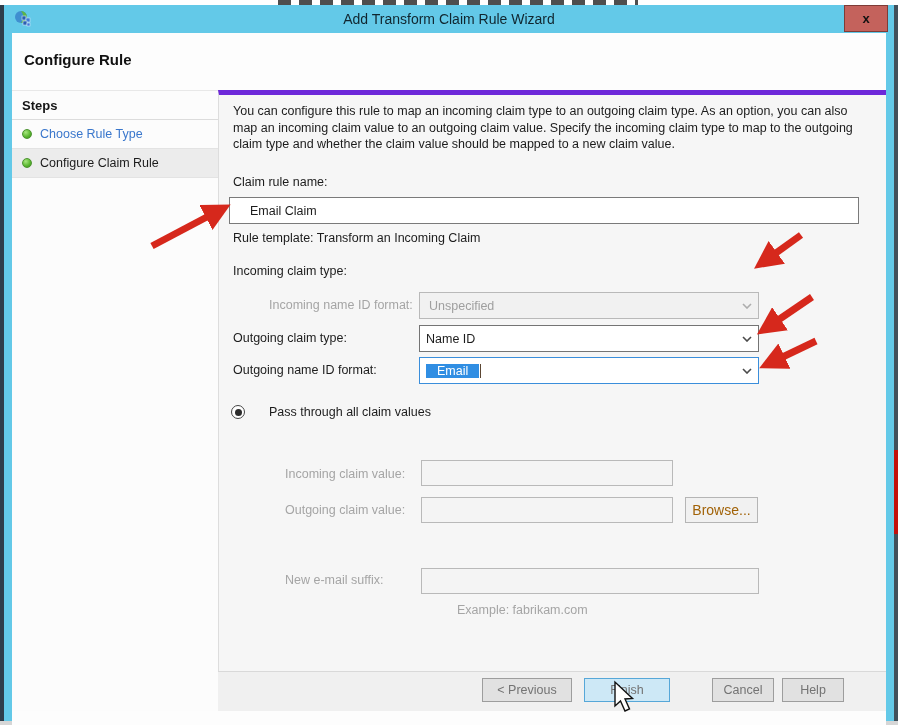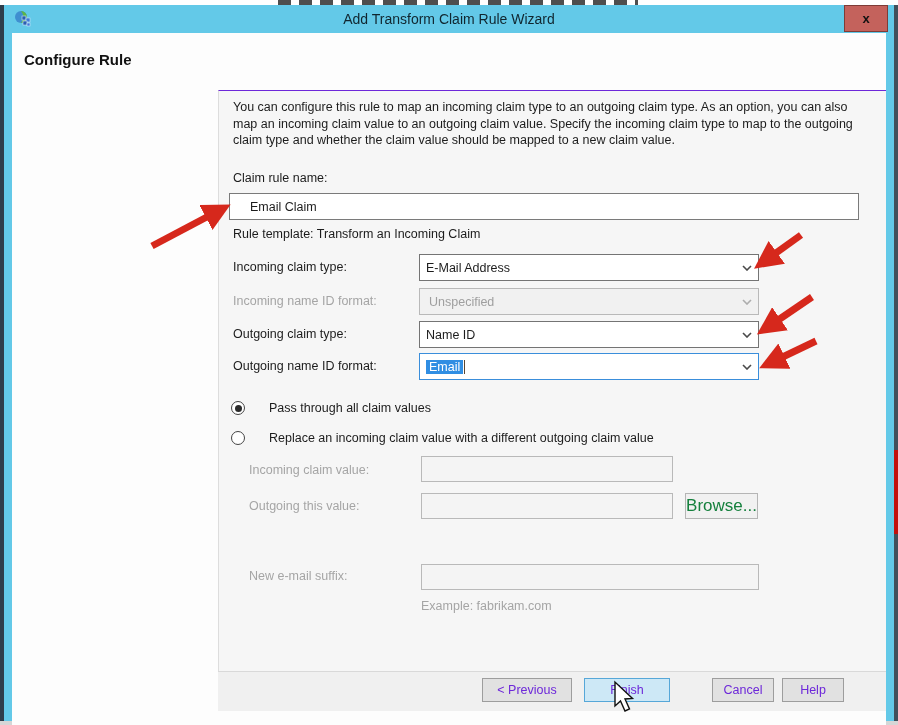--- a/index.html
+++ b/index.html
@@ -45,52 +45,52 @@
     border-bottom:1px solid #e3e3e3; font-size:12.5px; }
   .step-row.active { background:#ececec; }
   .step-bullet { width:10px; height:10px; border-radius:50%;
     background:radial-gradient(circle at 35% 30%, #a8e77f, #58b52e 60%, #3e8c20);
     border:1px solid #4d9431; flex:0 0 auto; }
   .step-link { color:#3a77cc; }
   .step-current { color:#1c1c1c; }
 
   
   .content { left:206px; top:57px; width:668px; height:581px; background:#f6f6f6;
-    border-top:1px solid #6d28d9; border-left:1px solid #dddddd; }
+    border-top:5px solid #6d28d9; border-left:1px solid #dddddd; }
   .txt { font-size:12.5px; color:#1c1c1c; }
-  .txt-gray { font-size:12.5px; color:#a5a5a5; }
+  .txt-gray { font-size:12.5px; color:#a5a5a5;margin-left:36px; }
   .desc { left:14px; top:8px; width:632px; line-height:1.33; }
 
   .name-input { left:10px; top:102px; width:630px; height:27px; background:#fff;
     border:1px solid #7a7a7a; font-family:"Liberation Sans",sans-serif;
     font-size:12.5px; color:#1c1c1c; padding:0 20px; }
 
   .combo { height:27px; width:340px; left:200px; background:#fff; border:1px solid #747474;
     display:flex; align-items:center; padding:0 6px; font-size:12.5px; color:#1c1c1c; }
   .combo .chev { margin-left:auto; display:flex; align-items:center; }
   .combo.disabled { background:#f1f1f1; border-color:#b9b9b9; color:#9f9f9f; }
   .combo.focused { border-color:#3a8edb; }
-  .sel-text { background:#308ee3; color:#fff; padding:0 3px; }
+  .sel-text { background:#308ee3; color:#fff; padding:0 11px; }
   .caret { display:inline-block; width:1px; height:14px; background:#5b4632; margin-left:1px; vertical-align:middle; }
 
   .radio-row { display:flex; align-items:center; gap:24px; left:12px; }
   .radio { width:14px; height:14px; border-radius:50%; border:1px solid #444; background:#fff;
     display:flex; align-items:center; justify-content:center; flex:0 0 auto; }
   .radio.checked::after { content:""; width:7px; height:7px; border-radius:50%; background:#2b2b2b; }
 
   .sub-input { height:26px; background:#f4f4f4; border:1px solid #b9b9b9; left:202px; width:252px;
     font-family:"Liberation Sans",sans-serif; font-size:12.5px; color:#7c7c7c; padding:0 6px; }
   .suffix-input { width:338px; }
   .browse-btn { left:466px; width:73px; height:26px; background:#f1f1f1; border:1px solid #b5b5b5;
-    color:#15803d; font-size:17px; text-align:center; line-height:24px; }
+    color:#a16207; font-size:14px; text-align:center; line-height:24px; }
 
   
   .footer { left:206px; top:638px; width:668px; height:40px; background:#f0f0f0;
     border-top:1px solid #d9d9d9; }
-  .btn { top:6px; height:24px; background:#e1e1e1; border:1px solid #9d9d9d; color:#6d28d9;
+  .btn { top:6px; height:24px; background:#e1e1e1; border:1px solid #9d9d9d; color:#737373;
     font-size:12.5px; text-align:center; line-height:22px; cursor:default; }
   .btn-previous { left:264px; width:90px; }
   .btn-finish  { left:366px; width:86px; background:#cde8f6; border-color:#56a7d8; }
   .btn-cancel  { left:466px; width:62px;margin-left:28px; }
   .btn-help    { left:564px; width:62px; }
 
   
   .overlay { left:0; top:0; width:898px; height:725px; pointer-events:none; }
 </style>
 </head>
@@ -123,39 +123,42 @@
       <span>x</span>
     </div>
   </div>
 
   <div class="abs dialog-body">
 
     <div class="abs header-band">
       <div class="abs header-title">Configure Rule</div>
     </div>
 
+    <div class="abs sidebar">
+      <span class="steps-title">Steps</span>
+      <div class="step-row">
+        <span class="step-bullet"></span>
+        <span class="step-link">Choose Rule Type</span>
+      </div>
+      <div class="step-row active">
+        <span class="step-bullet"></span>
+        <span class="step-current">Configure Claim Rule</span>
+      </div>
+    </div>
 
     <div class="abs content">
 
       <div class="abs txt desc">You can configure this rule to map an incoming claim type to an outgoing claim type. As an option, you can also map an incoming claim value to an outgoing claim value. Specify the incoming claim type to map to the outgoing claim type and whether the claim value should be mapped to a new claim value.</div>
 
       <div class="abs txt" style="left:14px; top:80px;">Claim rule name:</div>
       <input class="abs name-input" type="text" value="Email Claim" style="">
 
       <div class="abs txt" style="left:14px; top:136px;">Rule template: Transform an Incoming Claim</div>
 
       <div class="abs txt" style="left:14px; top:169px;">Incoming claim type:</div>
-      <div class="abs combo" style="top:163px;">
-        <span>E-Mail Address</span>
-        <span class="chev">
-          <svg width="10" height="6" viewBox="0 0 10 6">
-              <polyline points="1,1 5,5 9,1" fill="none" stroke="#4a4a4a" stroke-width="1.6"></polyline>
-            </svg>
-        </span>
-      </div>
 
       <div class="abs txt-gray" style="left:14px; top:203px;">Incoming name ID format:</div>
       <div class="abs combo disabled" style="top:197px;padding-left:9px;">
         <span>Unspecified</span>
         <span class="chev">
           <svg width="10" height="6" viewBox="0 0 10 6">
               <polyline points="1,1 5,5 9,1" fill="none" stroke="#adadad" stroke-width="1.6"></polyline>
             </svg>
         </span>
       </div>
@@ -178,29 +181,25 @@
           <svg width="10" height="6" viewBox="0 0 10 6">
               <polyline points="1,1 5,5 9,1" fill="none" stroke="#4a4a4a" stroke-width="1.6"></polyline>
             </svg>
         </span>
       </div>
 
       <div class="abs radio-row" style="top:310px;">
         <span class="radio checked"></span>
         <span class="txt">Pass through all claim values</span>
       </div>
-      <div class="abs radio-row" style="top:340px;">
-        <span class="radio"></span>
-        <span class="txt">Replace an incoming claim value with a different outgoing claim value</span>
-      </div>
 
       <div class="abs txt-gray" style="left:30px; top:372px;">Incoming claim value:</div>
       <input class="abs sub-input" style="top: 365px;" type="text" disabled="" value="">
 
-      <div class="abs txt-gray" style="left:30px; top:408px;">Outgoing this value:</div>
+      <div class="abs txt-gray" style="left:30px; top:408px;">Outgoing claim value:</div>
       <input class="abs sub-input" style="top: 402px;" type="text" disabled="" value="">
       <div class="abs browse-btn" style="top:402px;">
         <span>Browse...</span>
       </div>
 
 
       <div class="abs txt-gray" style="left:30px; top:478px;">New e-mail suffix:</div>
       <input class="abs sub-input suffix-input" style="top: 473px;" type="text" disabled="" value="">
       <div class="abs txt-gray" style="left:202px; top:508px;">Example: fabrikam.com</div>
     </div>

